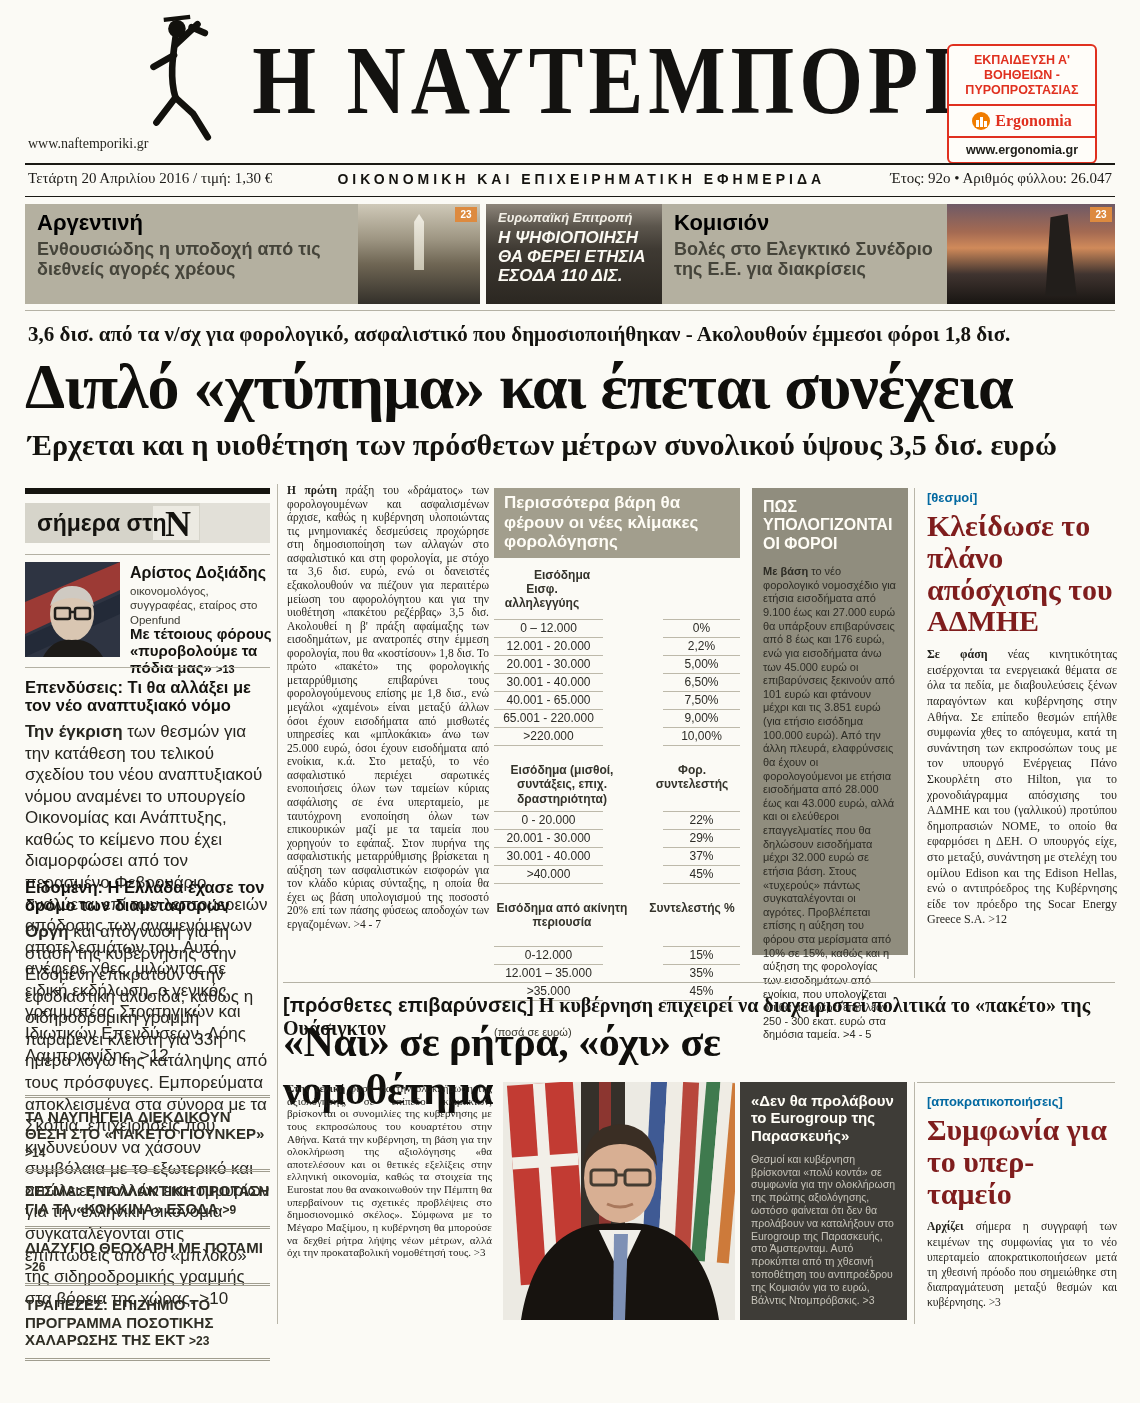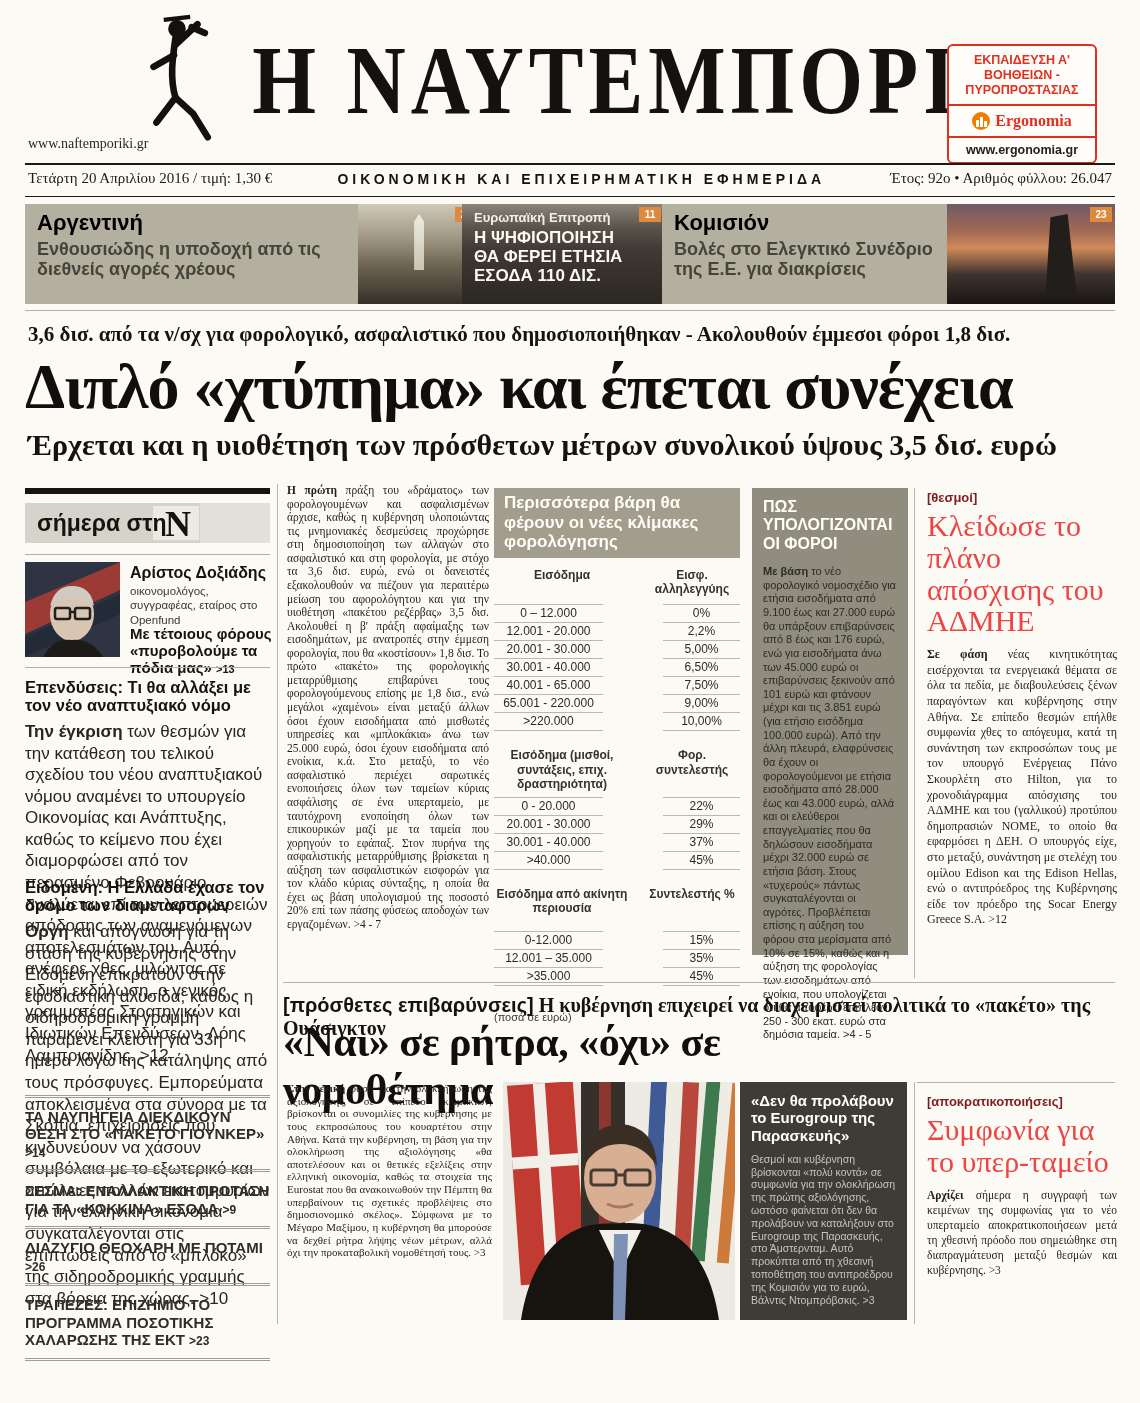--- a/index.html
+++ b/index.html
@@ -86,22 +86,22 @@
   .tnote{font-size:11px;color:#3a392f;margin-top:22px;}
 
   
   .col4{left:752px;top:488px;width:156px;height:467px;background:#908d7e;box-sizing:border-box;padding:10px 11px;
         font-family:"Liberation Sans",sans-serif;}
   .how-title{color:#fffdf6;font-weight:bold;font-size:16px;line-height:1.15;}
   .how-body{margin-top:12px;font-size:11px;line-height:1.24;color:#2c2b24;}
 
   
   .col5{left:927px;top:490px;width:190px;}
-  .kick{font-family:"Liberation Sans",sans-serif;font-weight:bold;font-size:13px;color:#7f1d1d;}
-  .rc-head{font-weight:normal;font-size:30px;line-height:1.06;color:#ef4444;margin-top:5px;}
+  .kick{font-family:"Liberation Sans",sans-serif;font-weight:bold;font-size:13px;color:#0369a1;}
+  .rc-head{font-weight:bold;font-size:30px;line-height:1.06;color:#7f1d1d;margin-top:5px;}
   .rc-body{font-size:12px;line-height:1.3;text-align:justify;color:#201f1a;margin-top:10px;}
 
   
   .rule-d{left:283px;top:982px;width:832px;height:1px;background:#b5b2a5;}
   .b-kicker{left:283px;top:994px;width:830px;font-size:20px;color:#14130f;}
   .b-kicker .tagp{font-family:"Liberation Sans",sans-serif;font-weight:bold;}
   .b-kicker .kt{font-weight:bold;}
   .b-head{left:283px;top:1018px;width:640px;font-weight:bold;font-size:42px;letter-spacing:-0.5px;color:#100f0c;}
   .b-body{left:287px;top:1082px;width:205px;font-size:11px;line-height:1.15;text-align:justify;color:#201f1a;}
   .b-photo{left:503px;top:1082px;width:232px;height:238px;}
@@ -164,21 +164,21 @@
     <div class="txt" style="right:130px;">
       <div class="t-kick">Αργεντινή</div>
       <div class="t-title">Ενθουσιώδης η υποδοχή από τις διεθνείς αγορές χρέους</div>
     </div>
     <div class="t-photo" style="width:122px;background:linear-gradient(#cfc9b8 0%,#9e9683 35%,#6f6654 60%,#33302a 100%);">
       <div class="obelisk"></div>
       <div class="tag">23</div>
     </div>
   </div>
 
-  <div class="abs teaser" style="left:462px;width:202px;background:linear-gradient(180deg,#8d857a 0%,#5c564d 22%,#3f3a33 45%,#2b2721 100%);">
+  <div class="abs teaser" style="left:486px;width:202px;background:linear-gradient(180deg,#8d857a 0%,#5c564d 22%,#3f3a33 45%,#2b2721 100%);font-style:italic;">
     <div class="txt" style="right:28px;">
       <div class="t-kick" style="font-size:13px;color:#f2efe6;">Ευρωπαϊκή Επιτροπή</div>
       <div class="t-title" style="font-size:17px;color:#fbf9f2;">Η ΨΗΦΙΟΠΟΙΗΣΗ ΘΑ ΦΕΡΕΙ ΕΤΗΣΙΑ ΕΣΟΔΑ 110 ΔΙΣ.</div>
     </div>
     <div class="tag">11</div>
   </div>
 
   <div class="abs teaser" style="left:662px;width:453px;">
     <div class="txt" style="right:175px;">
       <div class="t-kick">Κομισιόν</div>
@@ -263,21 +263,21 @@
   </div>
 
   <div class="abs col2">
     <span class="boldlead">Η πρώτη</span>
     <span>πράξη του «δράματος» των φορολογουμένων και ασφαλισμένων άρχισε, καθώς η κυβέρνηση υλοποιώντας τις μνημονιακές δεσμεύσεις προχώρησε στη δημοσιοποίηση των αλλαγών στο ασφαλιστικό και στη φορολογία, με στόχο τα 3,6 δισ. ευρώ, ενώ οι δανειστές εξακολουθούν να πιέζουν για περαιτέρω μείωση του αφορολόγητου και για την υιοθέτηση «πακέτου ρεζέρβας» 3,5 δισ. Ακολουθεί η β' πράξη αφαίμαξης των εισοδημάτων, με ανατροπές στην έμμεση φορολογία, που θα «κοστίσουν» 1,8 δισ. Το πρώτο «πακέτο» της φορολογικής μεταρρύθμισης επιβαρύνει τους φορολογούμενους επίσης με 1,8 δισ., ενώ μεγάλοι «χαμένοι» είναι μεταξύ άλλων όσοι έχουν εισοδήματα από μισθωτές υπηρεσίες και «μπλοκάκια» άνω των 25.000 ευρώ, όσοι έχουν εισοδήματα από ενοίκια, κ.ά. Στο μεταξύ, το νέο ασφαλιστικό περιέχει σαρωτικές ενοποιήσεις όλων των ταμείων κύριας ασφάλισης σε ένα υπερταμείο, με ταυτόχρονη ενοποίηση όλων των επικουρικών μαζί με τα ταμεία που χορηγούν το εφάπαξ. Στον πυρήνα της ασφαλιστικής μεταρρύθμισης βρίσκεται η αύξηση των ασφαλιστικών εισφορών για τον κλάδο κύριας σύνταξης, η οποία θα έχει ως βάση υπολογισμού της ποσοστό 20% επί των πάσης φύσεως αποδοχών των εργαζομένων. &gt;4 - 7</span>
   </div>
 
   <div class="abs col3">
     <div class="tax-head">Περισσότερα βάρη θα φέρουν οι νέες κλίμακες φορολόγησης</div>
 
-    <div class="thead" style="margin-top:10px;">
+    <div class="thead" style="margin-top:10px;flex-direction:column;">
       <div class="ca">Εισόδημα</div>
       <div class="cb">Εισφ. αλληλεγγύης</div>
     </div>
     <div style="margin-top:8px;">
       <div class="trow">
           <div class="c ca">0 – 12.000</div>
           <div class="c cb">0%</div>
         </div>
       <div class="trow">
           <div class="c ca">12.001 - 20.000</div>

